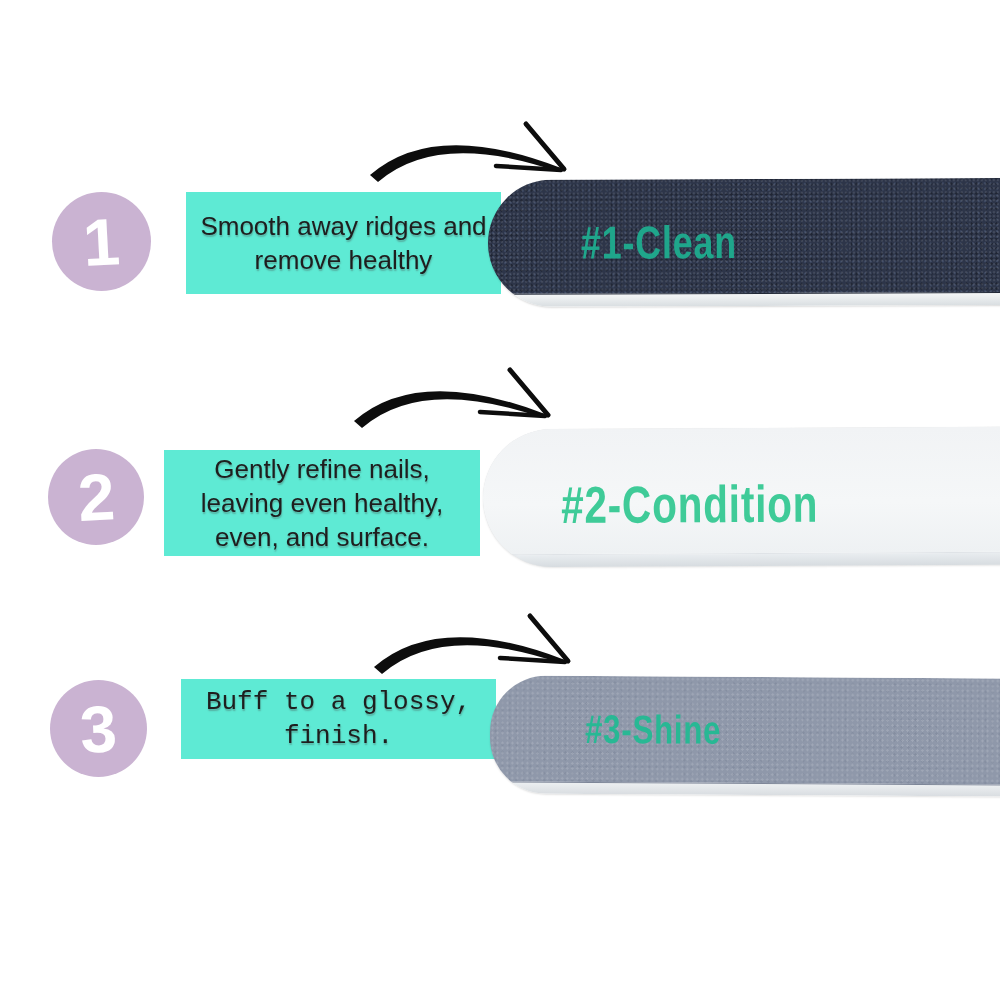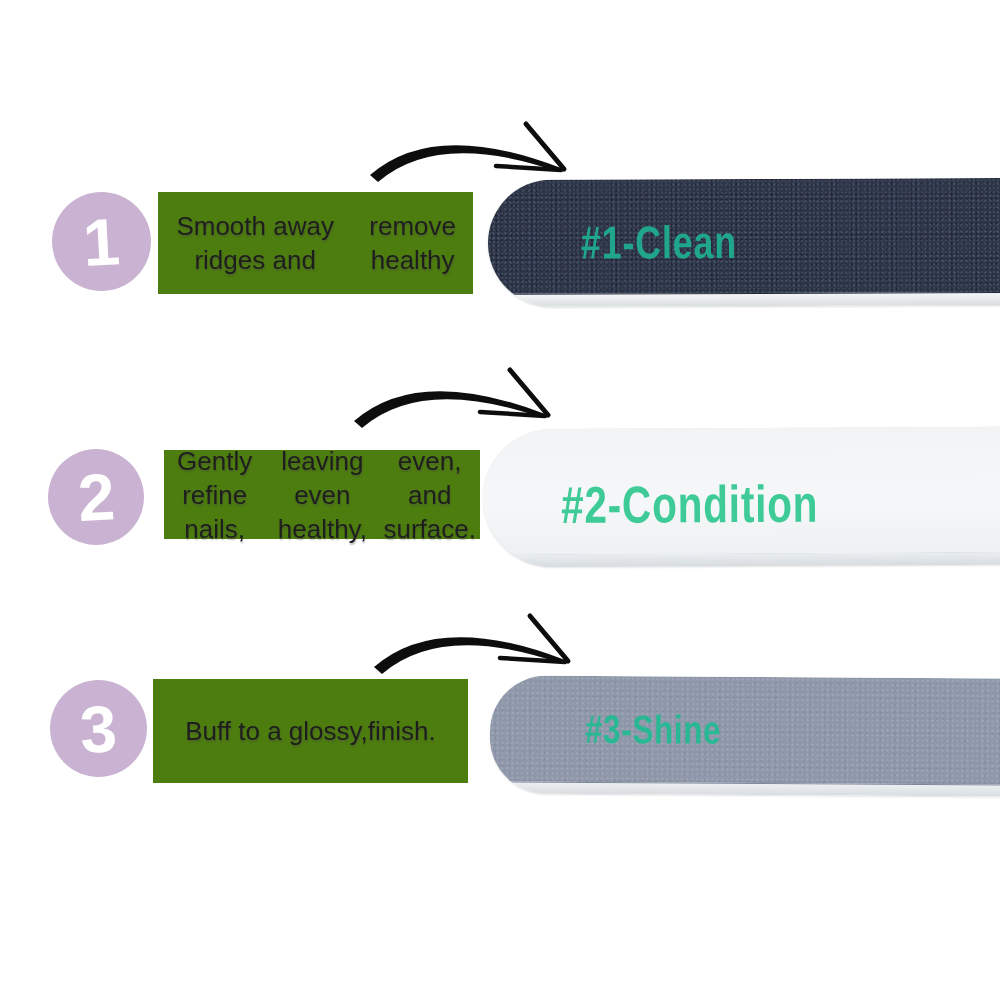--- a/index.html
+++ b/index.html
@@ -18,31 +18,32 @@
   .num-circle span {
     color:#ffffff; font-weight:bold; font-size:66px; line-height:1;
     transform:rotate(-3deg);
   }
   .c1 { left:52px;  top:192px; width:99px; height:99px; }
   .c2 { left:48px;  top:449px; width:96px; height:96px; }
   .c3 { left:50px;  top:680px; width:97px; height:97px; }
 
   
   .desc-box {
-    position:absolute; background:#4d7c0f;
-    display:flex; 
+    position:absolute; background:#5eead4;
+    display:flex; flex-direction:column;
     align-items:center; justify-content:center;
     text-align:center; color:#1e1e1e;
     font-size:26px; line-height:34px;
     text-shadow:0.5px 1.5px 1.5px rgba(70,70,70,0.35);
     box-sizing:border-box;
+    margin-left:28px;
   }
   .b1 { left:158px; top:192px; width:315px; height:102px; }
-  .b2 { left:164px; top:450px; width:316px; height:89px; }
-  .b3 { left:153px; top:679px; width:315px; height:104px; }
+  .b2 { left:136px; top:450px; width:316px; height:106px; }
+  .b3 { left:153px; top:679px; width:315px; height:80px;font-family:Liberation Mono, monospace; }
 
   
   .arrow { position:absolute; width:200px; height:70px; z-index:5; }
   .a1 { left:368px; top:116px; }
   .a2 { left:352px; top:362px; }
   .a3 { left:372px; top:608px; }
 
   
   .file { position:absolute; overflow:hidden; display:flex; flex-direction:column; }
   .file .face { position:relative; flex:1; }

